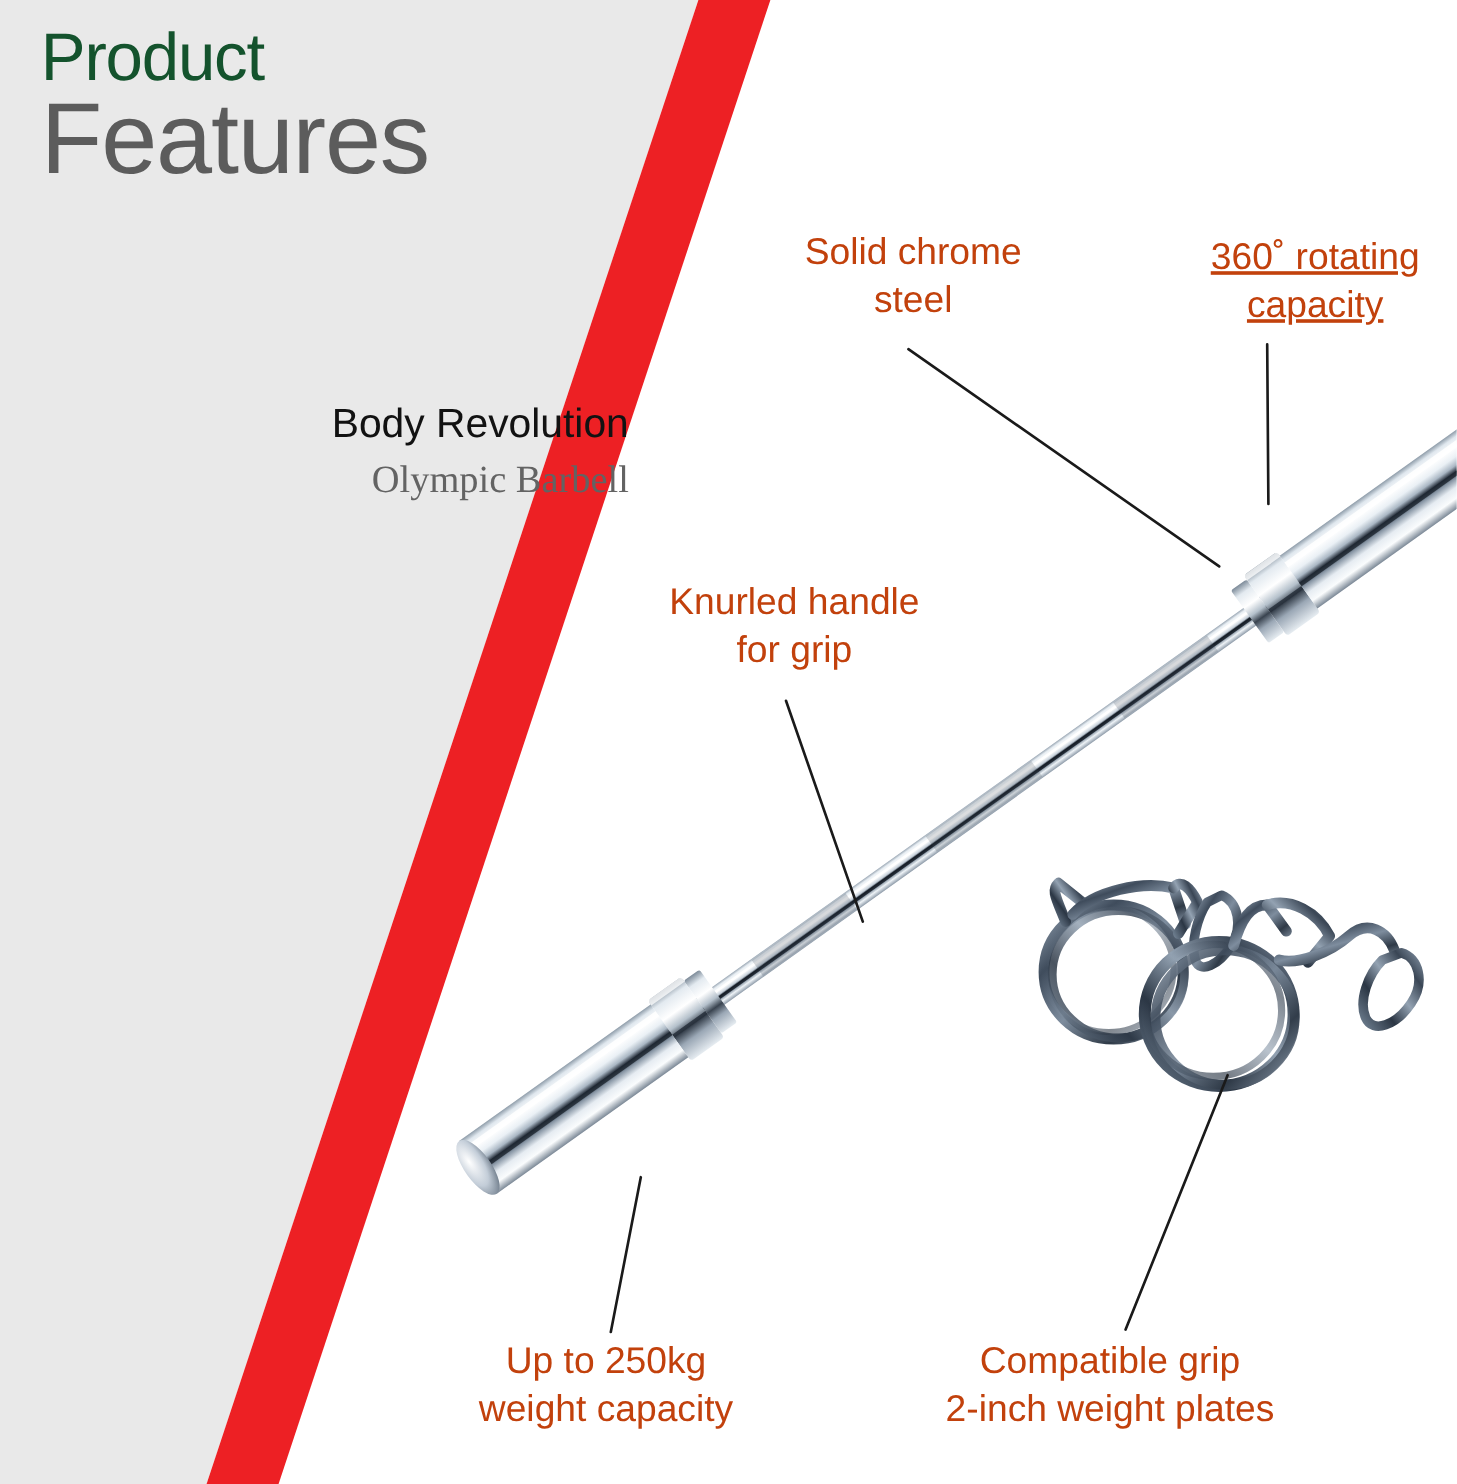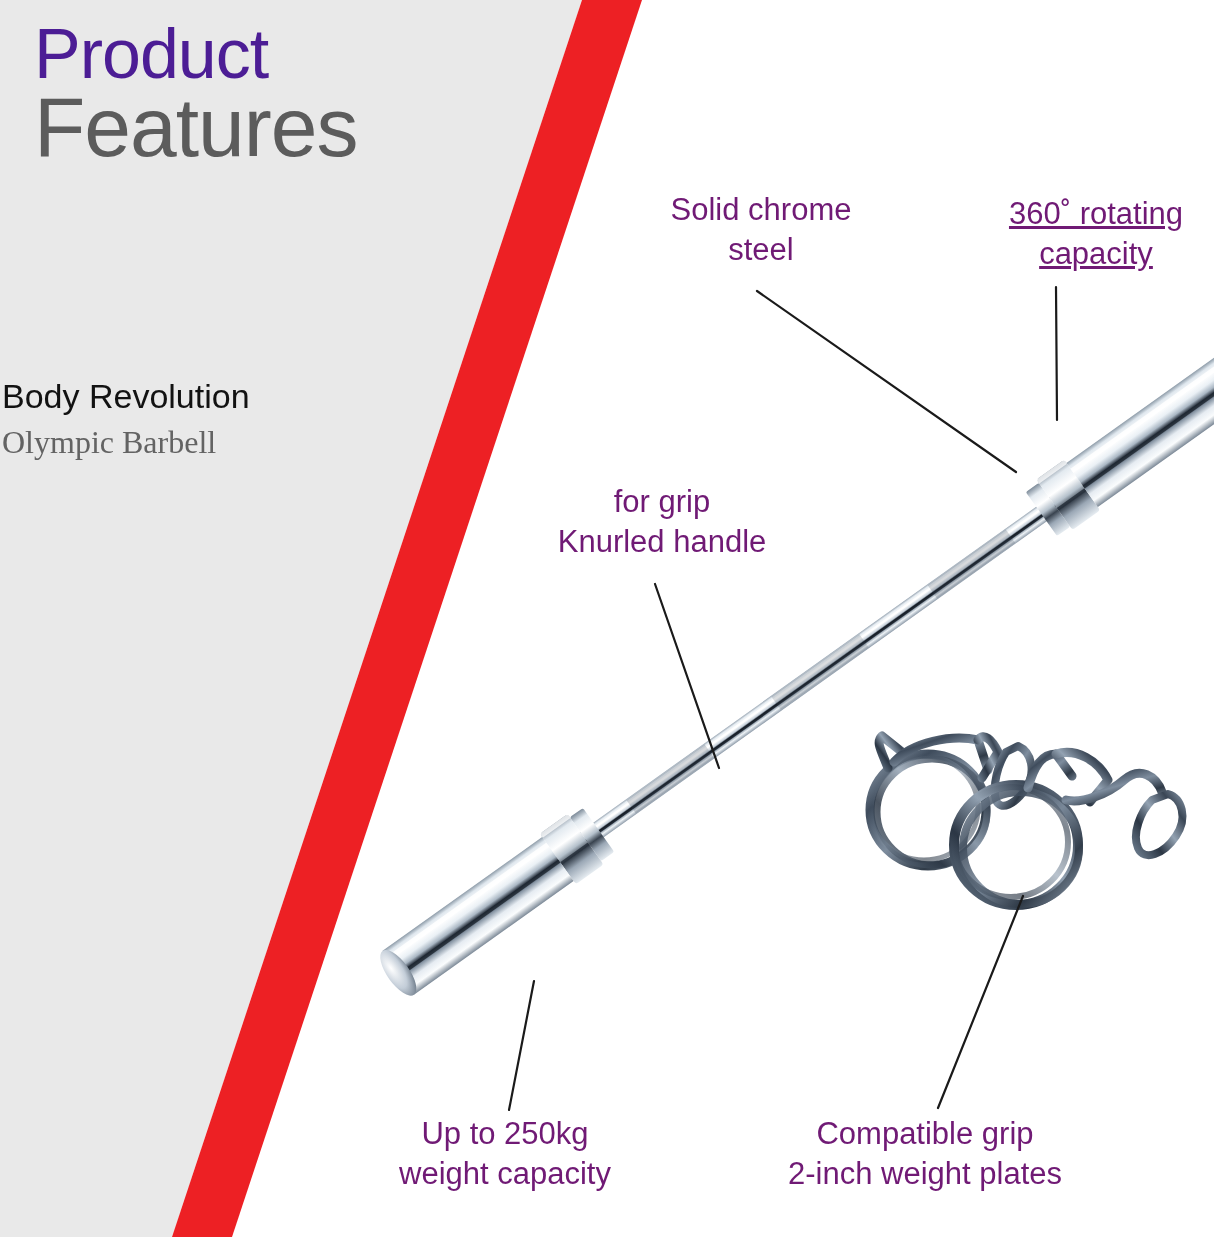--- a/index.html
+++ b/index.html
@@ -18,45 +18,44 @@
   .bg-svg{position:absolute;top:0;left:0;width:1214px;height:1237px;}
 
   
   .title-block{
     position:absolute;
     left:34px; top:22px;
     width:520px;
     z-index:6;
   }
   .title-line1{
-    font-size:70px;
+    font-size:56px;
     line-height:0.92;
     font-weight:400;
     letter-spacing:-1px;
-    color:#4c1d95;
+    color:#14532d;
     white-space:nowrap;
   }
   .title-line2{
     font-size:84px;
     line-height:0.98;
     font-weight:400;
     letter-spacing:-1px;
     color:#5c5c5c;
     text-align:left;
     padding-right:6px;
     white-space:nowrap;
   }
 
   .brand-block{
     position:absolute;
-    left:2px; top:332px;
+    left:16px; top:332px;
     width:508px;
-    text-align:left;
+    text-align:right;
     z-index:6;
-    margin-top:43px;
   }
   .brand-name{
     font-size:34px;
     color:#121212;
     letter-spacing:0px;
     line-height:1.25;
     white-space:nowrap;
   }
   .brand-sub{
     font-size:32px;
@@ -64,21 +63,21 @@
     letter-spacing:0px;
     line-height:1.3;
     padding-top:4px;
     white-space:nowrap;
     font-family:Liberation Serif, serif;
   }
 
   
   .callout{
     position:absolute;
-    color:#701a75;
+    color:#c2410c;
     font-size:31px;
     line-height:1.28;
     text-align:center;
     z-index:7;
     white-space:nowrap;
   }
   .callout span{display:block;}
 
   #callout-chrome   { left:616px;  top:190px;  width:290px; }
   #callout-sleeves  { left:956px;  top:194px;  width:280px;text-decoration:underline; }
@@ -246,22 +245,22 @@
     <span>Solid chrome</span>
     <span>steel</span>
   </div>
 
   <div class="callout" id="callout-sleeves">
     <span>360˚ rotating</span>
     <span>capacity</span>
   </div>
 
   <div class="callout" id="callout-knurl">
+    <span>Knurled handle</span>
     <span>for grip</span>
-    <span>Knurled handle</span>
   </div>
 
   <div class="callout" id="callout-capacity">
     <span>Up to 250kg</span>
     <span>weight capacity</span>
   </div>
 
   <div class="callout" id="callout-plates">
     <span>Compatible grip</span>
     <span>2-inch weight plates</span>

